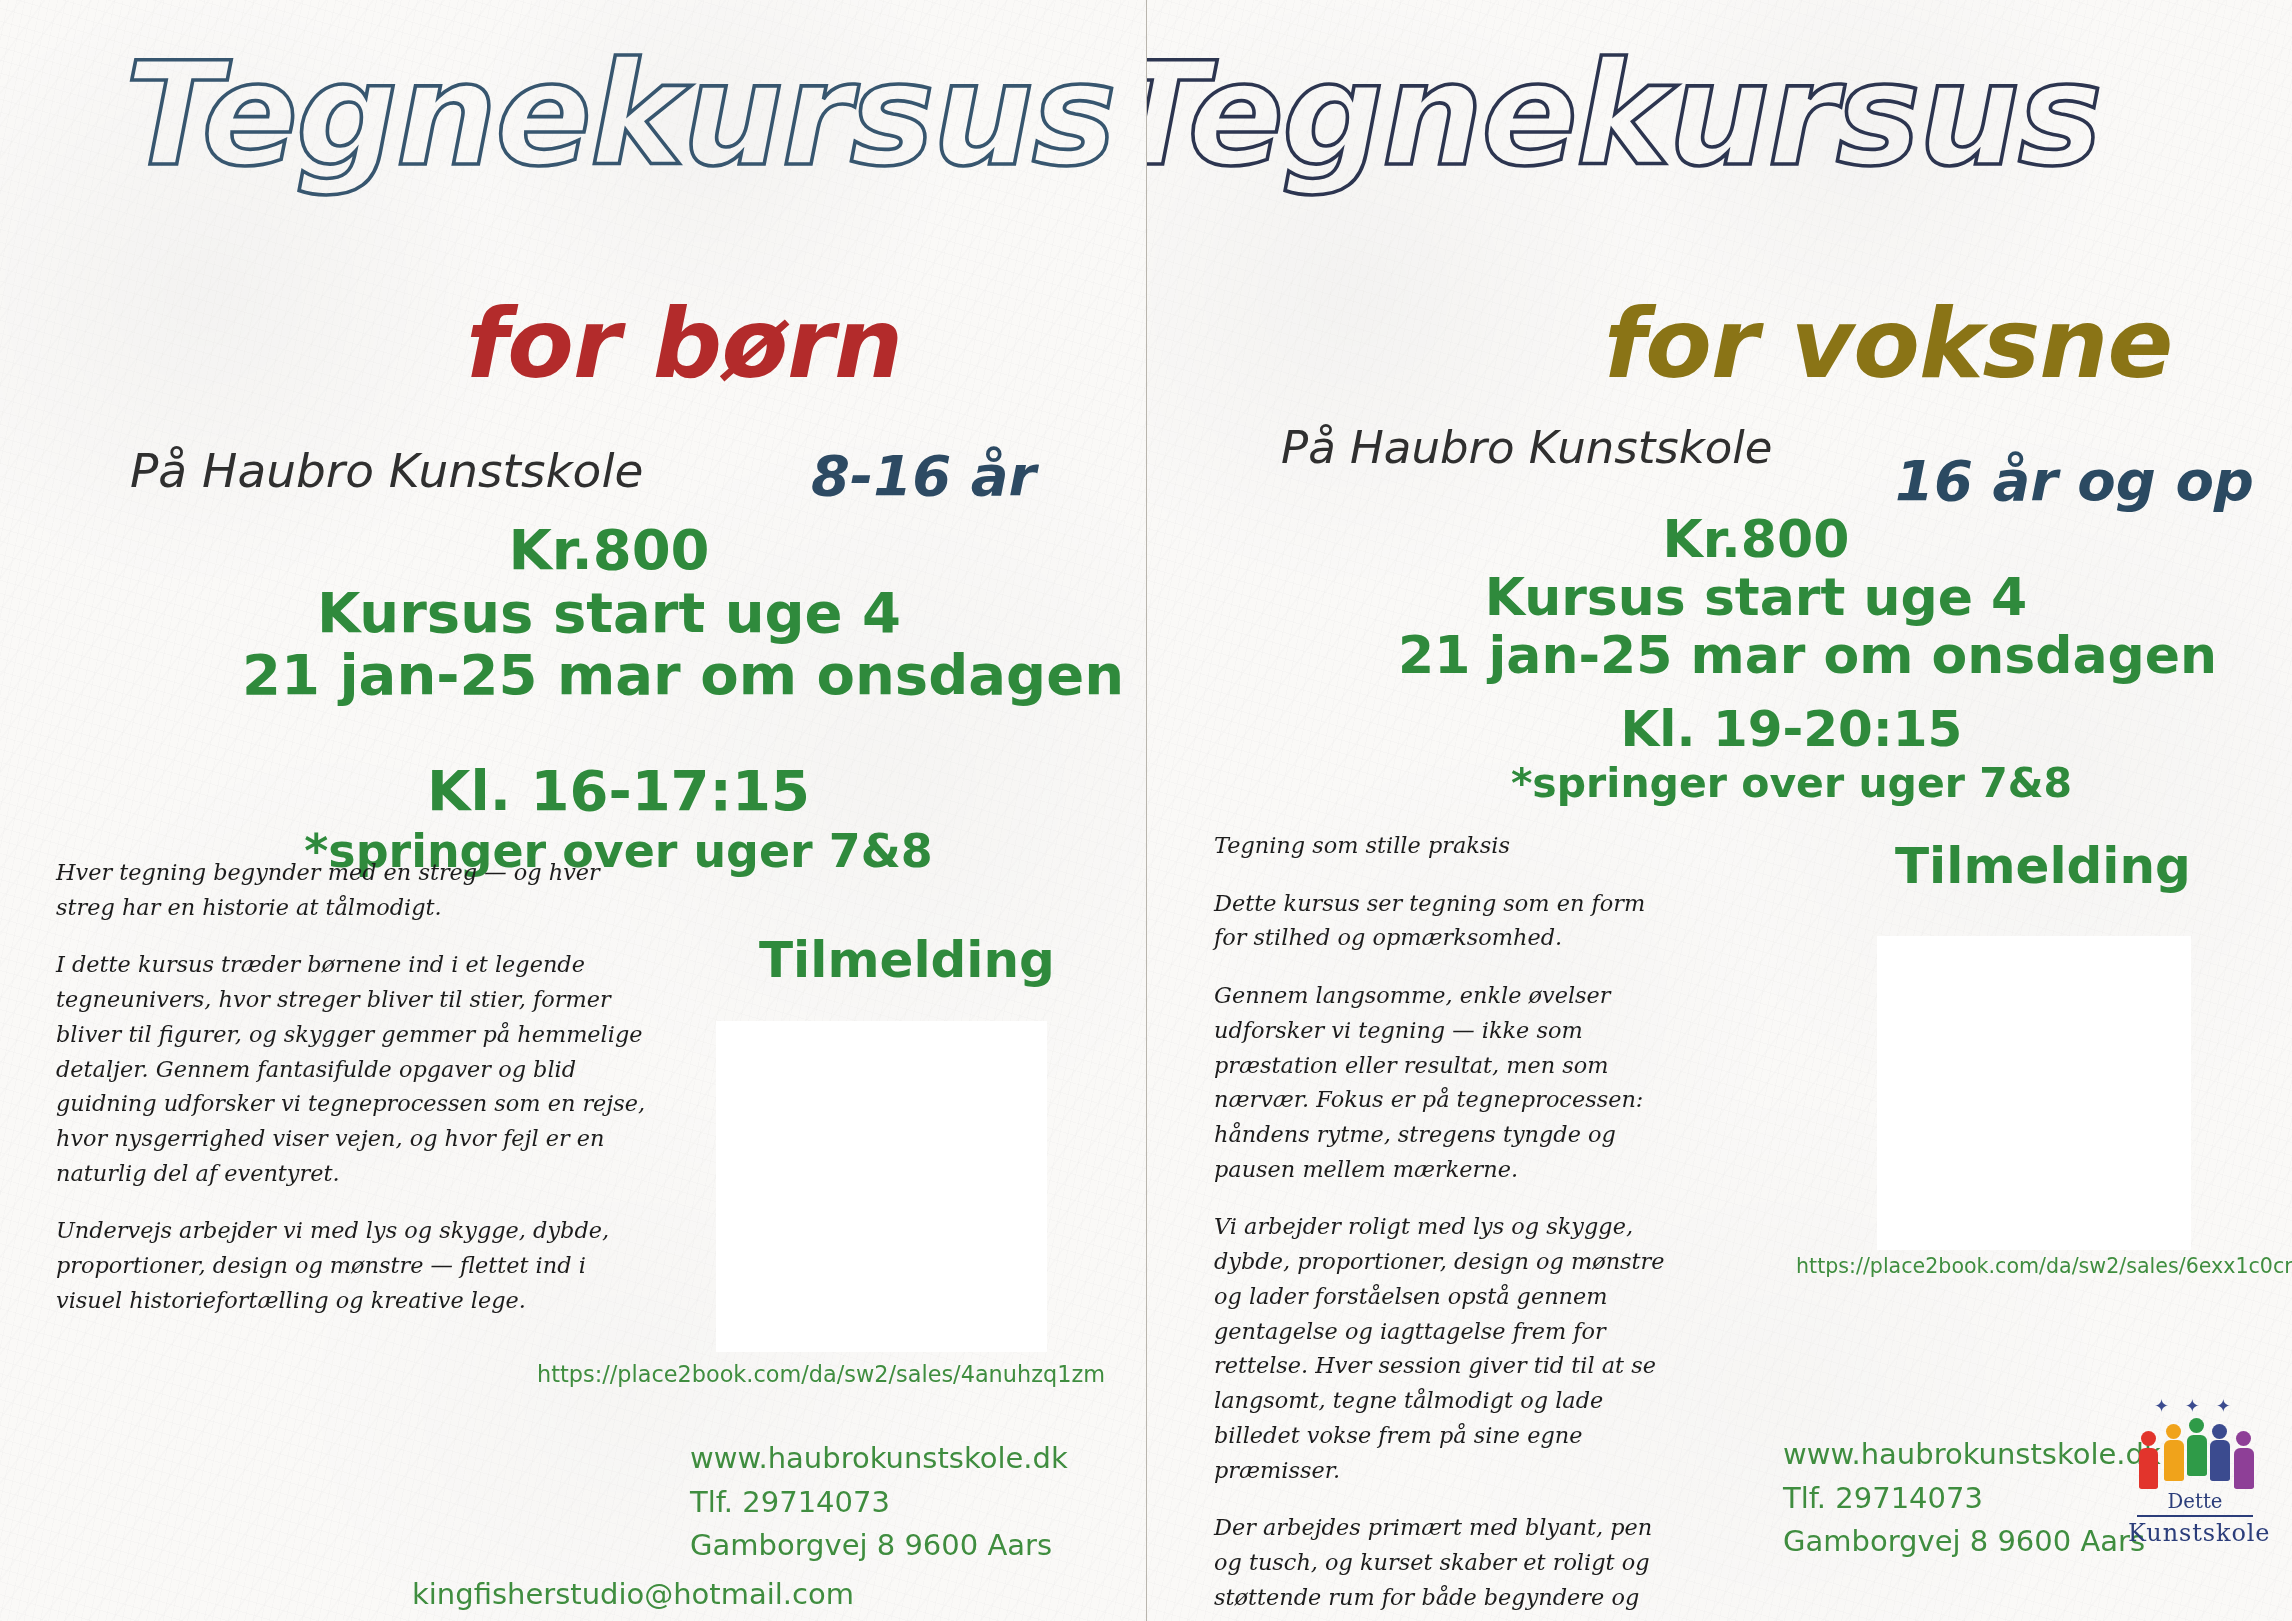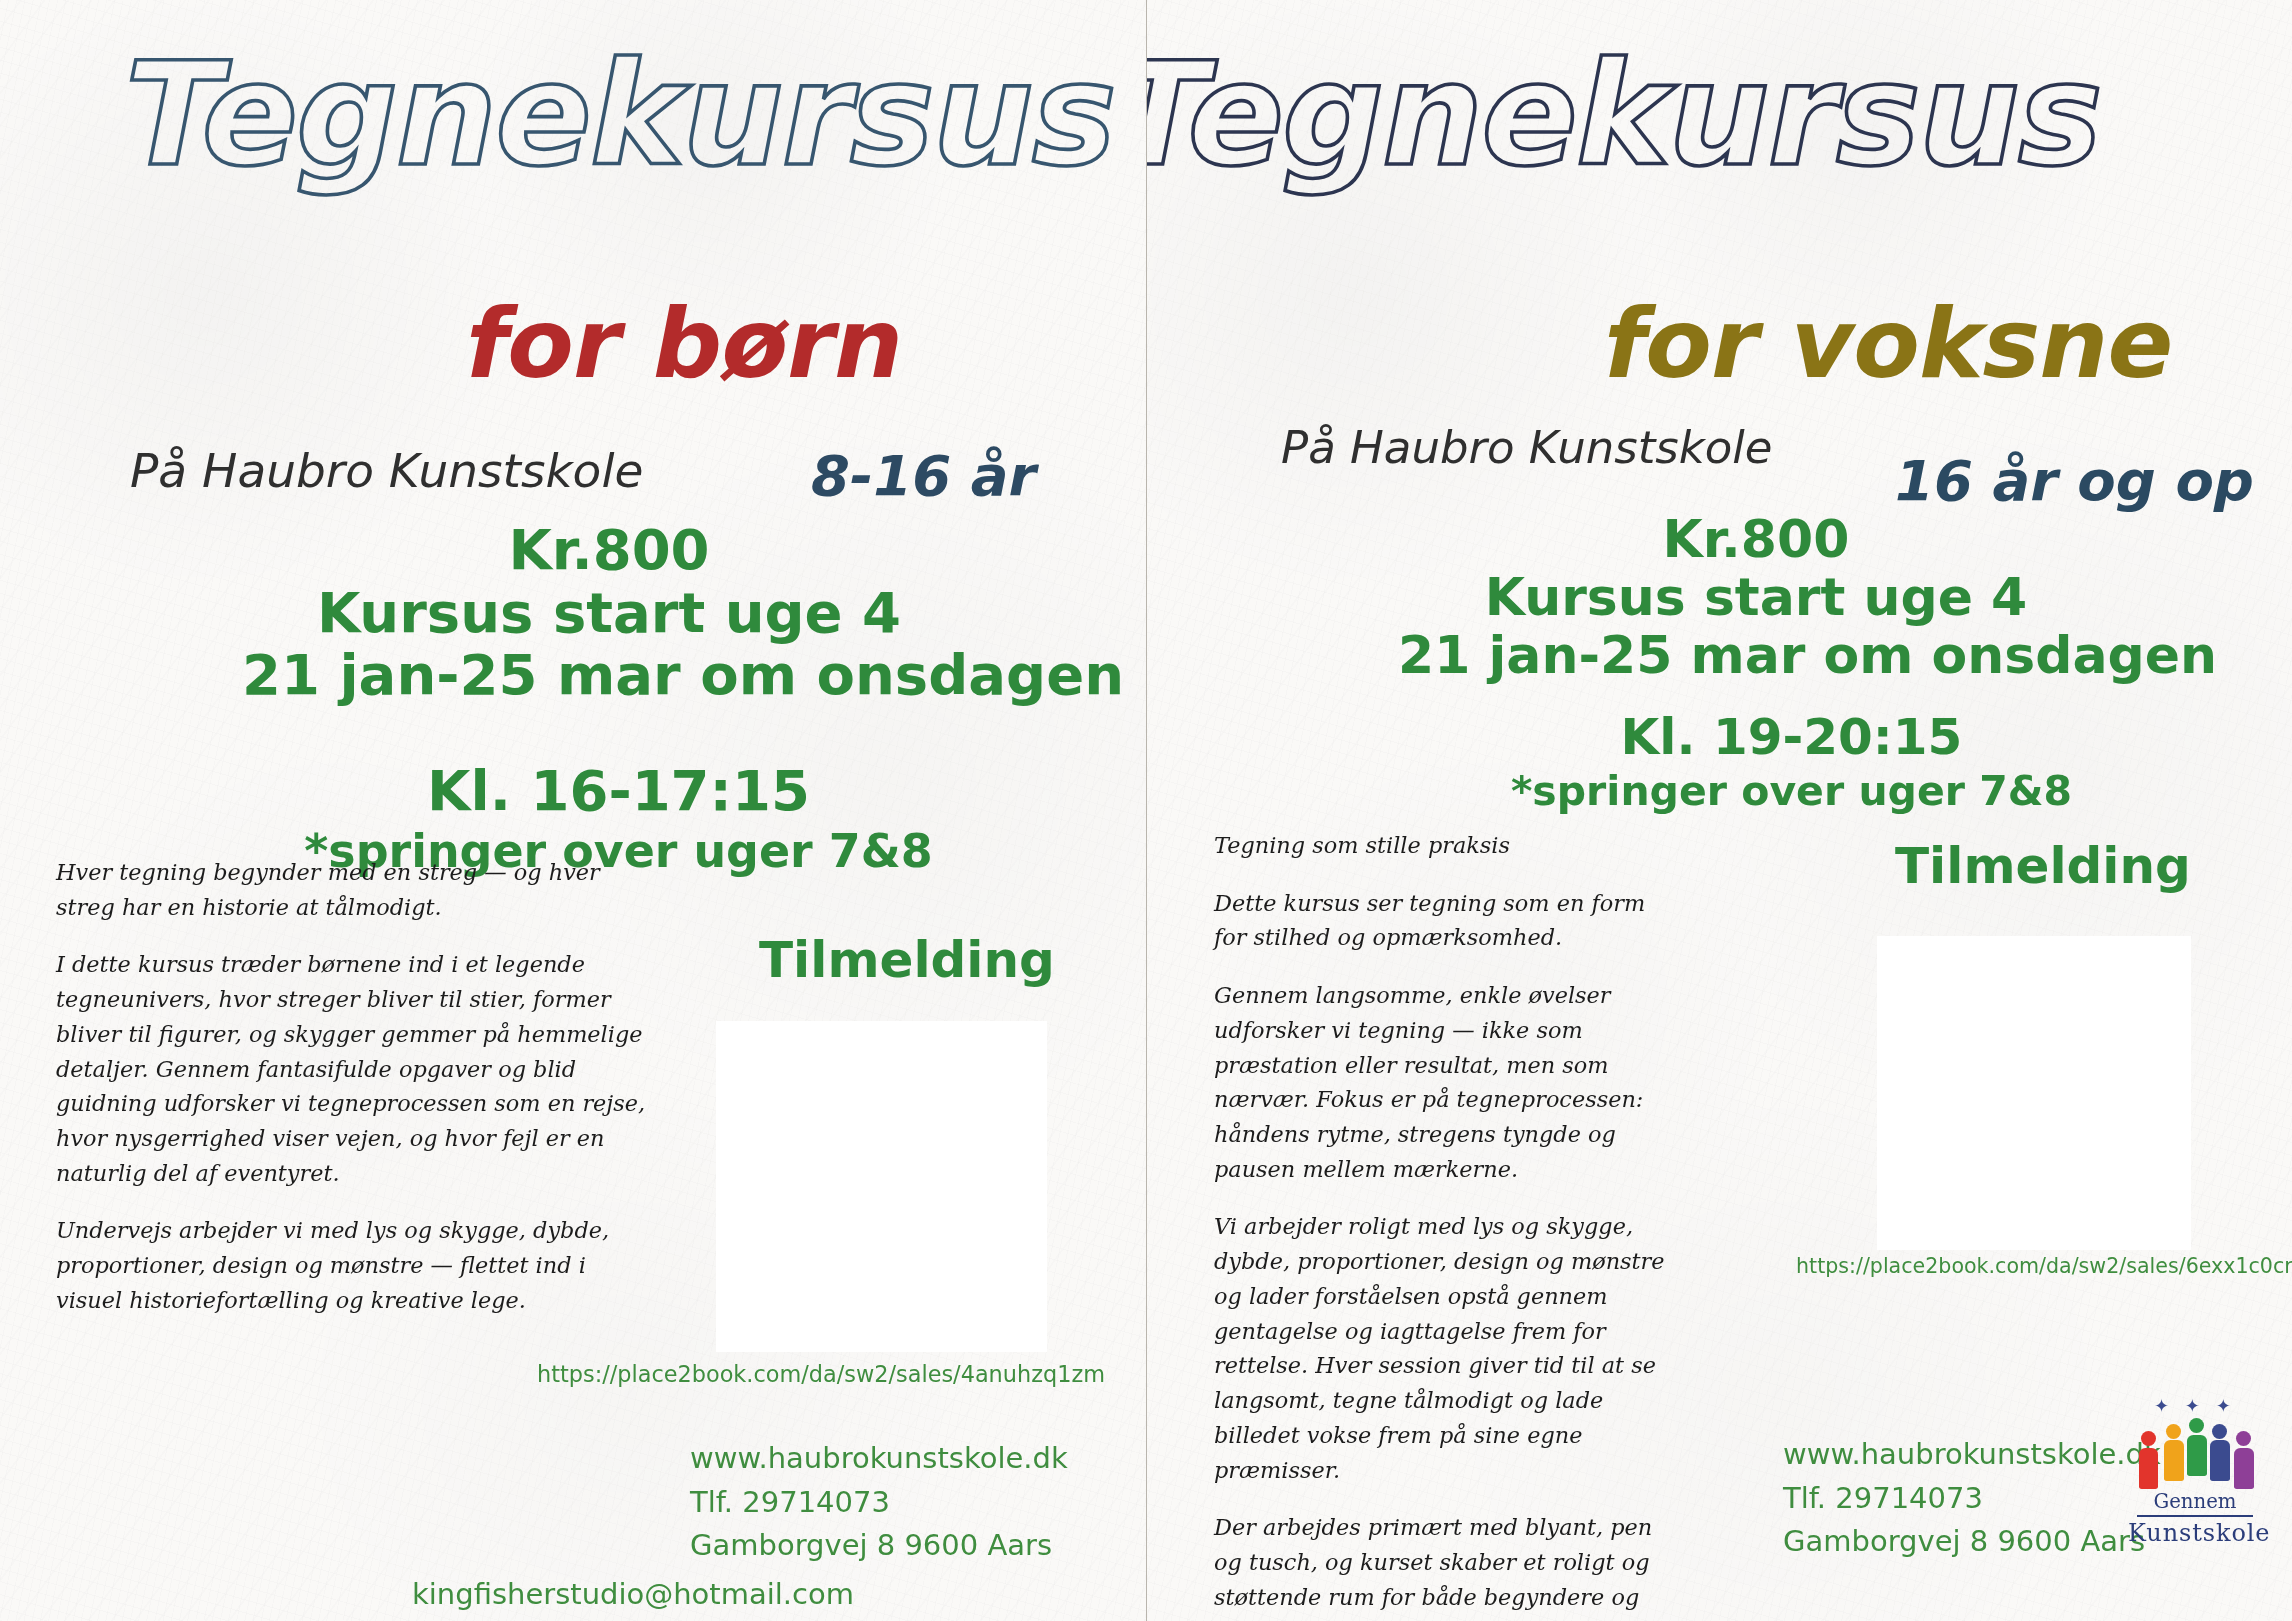--- a/index.html
+++ b/index.html
@@ -362,21 +362,21 @@
       <div class="subhead" style="left:457px;top:287px;">for voksne</div>
       <div class="school" style="left:134px;top:421px;">På Haubro Kunstskole</div>
       <div class="agerange" style="left:748px;top:448px;">16 år og op</div>
 
       <div class="infoblock" style="left:251px;top:510px;">
         <span class="line">Kr.800</span>
         <span class="line">Kursus start uge 4</span>
         <span class="line">21 jan-25 mar om onsdagen</span>
       </div>
 
-      <div class="timeblock" style="left:322px;top:699px;margin-top:8px;">
+      <div class="timeblock" style="left:322px;top:699px;">
         <span class="line">Kl. 19-20:15</span>
         <span class="line note">*springer over uger 7&amp;8</span>
       </div>
 
       <div class="tilmelding" style="left:748px;top:837px;">Tilmelding</div>
 
       <div class="qr" style="left:730px;top:936px;width:296px;height:296px;">
         <div class="qr-grid"><i></i><i></i><i></i><i></i><i></i><i></i><i></i><i style="background: transparent;"></i><i style="background: transparent;"></i><i></i><i style="background: transparent;"></i><i style="background: transparent;"></i><i style="background: transparent;"></i><i></i><i style="background: transparent;"></i><i></i><i></i><i style="background: transparent;"></i><i style="background: transparent;"></i><i style="background: transparent;"></i><i></i><i style="background: transparent;"></i><i></i><i></i><i></i><i></i><i></i><i></i><i></i><i></i><i style="background: transparent;"></i><i style="background: transparent;"></i><i style="background: transparent;"></i><i style="background: transparent;"></i><i style="background: transparent;"></i><i></i><i style="background: transparent;"></i><i></i><i style="background: transparent;"></i><i></i><i style="background: transparent;"></i><i></i><i style="background: transparent;"></i><i></i><i style="background: transparent;"></i><i></i><i style="background: transparent;"></i><i style="background: transparent;"></i><i style="background: transparent;"></i><i style="background: transparent;"></i><i style="background: transparent;"></i><i></i><i style="background: transparent;"></i><i style="background: transparent;"></i><i style="background: transparent;"></i><i style="background: transparent;"></i><i style="background: transparent;"></i><i></i><i></i><i style="background: transparent;"></i><i></i><i></i><i></i><i style="background: transparent;"></i><i></i><i style="background: transparent;"></i><i style="background: transparent;"></i><i></i><i style="background: transparent;"></i><i></i><i></i><i style="background: transparent;"></i><i></i><i></i><i style="background: transparent;"></i><i style="background: transparent;"></i><i></i><i></i><i style="background: transparent;"></i><i style="background: transparent;"></i><i></i><i style="background: transparent;"></i><i></i><i></i><i></i><i style="background: transparent;"></i><i></i><i></i><i style="background: transparent;"></i><i></i><i></i><i></i><i style="background: transparent;"></i><i></i><i style="background: transparent;"></i><i></i><i style="background: transparent;"></i><i style="background: transparent;"></i><i></i><i style="background: transparent;"></i><i></i><i></i><i style="background: transparent;"></i><i style="background: transparent;"></i><i style="background: transparent;"></i><i style="background: transparent;"></i><i></i><i></i><i style="background: transparent;"></i><i></i><i style="background: transparent;"></i><i></i><i></i><i></i><i style="background: transparent;"></i><i></i><i></i><i style="background: transparent;"></i><i></i><i></i><i></i><i style="background: transparent;"></i><i></i><i style="background: transparent;"></i><i></i><i></i><i style="background: transparent;"></i><i></i><i style="background: transparent;"></i><i style="background: transparent;"></i><i style="background: transparent;"></i><i style="background: transparent;"></i><i style="background: transparent;"></i><i></i><i style="background: transparent;"></i><i style="background: transparent;"></i><i style="background: transparent;"></i><i style="background: transparent;"></i><i></i><i style="background: transparent;"></i><i></i><i></i><i></i><i style="background: transparent;"></i><i></i><i></i><i style="background: transparent;"></i><i style="background: transparent;"></i><i style="background: transparent;"></i><i style="background: transparent;"></i><i style="background: transparent;"></i><i></i><i style="background: transparent;"></i><i></i><i></i><i></i><i style="background: transparent;"></i><i style="background: transparent;"></i><i style="background: transparent;"></i><i></i><i style="background: transparent;"></i><i></i><i style="background: transparent;"></i><i style="background: transparent;"></i><i></i><i style="background: transparent;"></i><i style="background: transparent;"></i><i></i><i style="background: transparent;"></i><i style="background: transparent;"></i><i style="background: transparent;"></i><i style="background: transparent;"></i><i style="background: transparent;"></i><i></i><i></i><i></i><i></i><i></i><i></i><i></i><i></i><i style="background: transparent;"></i><i></i><i></i><i style="background: transparent;"></i><i style="background: transparent;"></i><i></i><i style="background: transparent;"></i><i></i><i style="background: transparent;"></i><i></i><i></i><i></i><i style="background: transparent;"></i><i></i><i style="background: transparent;"></i><i></i><i></i><i></i><i></i><i></i><i></i><i></i><i style="background: transparent;"></i><i style="background: transparent;"></i><i style="background: transparent;"></i><i style="background: transparent;"></i><i style="background: transparent;"></i><i style="background: transparent;"></i><i style="background: transparent;"></i><i style="background: transparent;"></i><i style="background: transparent;"></i><i style="background: transparent;"></i><i></i><i style="background: transparent;"></i><i style="background: transparent;"></i><i style="background: transparent;"></i><i style="background: transparent;"></i><i style="background: transparent;"></i><i></i><i style="background: transparent;"></i><i></i><i></i><i style="background: transparent;"></i><i style="background: transparent;"></i><i style="background: transparent;"></i><i style="background: transparent;"></i><i style="background: transparent;"></i><i style="background: transparent;"></i><i style="background: transparent;"></i><i style="background: transparent;"></i><i style="background: transparent;"></i><i style="background: transparent;"></i><i></i><i></i><i style="background: transparent;"></i><i style="background: transparent;"></i><i style="background: transparent;"></i><i style="background: transparent;"></i><i style="background: transparent;"></i><i></i><i style="background: transparent;"></i><i></i><i></i><i style="background: transparent;"></i><i style="background: transparent;"></i><i></i><i></i><i></i><i></i><i style="background: transparent;"></i><i></i><i style="background: transparent;"></i><i style="background: transparent;"></i><i style="background: transparent;"></i><i style="background: transparent;"></i><i></i><i></i><i style="background: transparent;"></i><i style="background: transparent;"></i><i style="background: transparent;"></i><i></i><i></i><i></i><i></i><i style="background: transparent;"></i><i style="background: transparent;"></i><i style="background: transparent;"></i><i></i><i style="background: transparent;"></i><i></i><i style="background: transparent;"></i><i style="background: transparent;"></i><i style="background: transparent;"></i><i style="background: transparent;"></i><i style="background: transparent;"></i><i style="background: transparent;"></i><i></i><i style="background: transparent;"></i><i style="background: transparent;"></i><i></i><i style="background: transparent;"></i><i></i><i style="background: transparent;"></i><i></i><i style="background: transparent;"></i><i style="background: transparent;"></i><i style="background: transparent;"></i><i></i><i></i><i></i><i style="background: transparent;"></i><i style="background: transparent;"></i><i style="background: transparent;"></i><i style="background: transparent;"></i><i></i><i></i><i></i><i></i><i style="background: transparent;"></i><i></i><i></i><i></i><i style="background: transparent;"></i><i style="background: transparent;"></i><i style="background: transparent;"></i><i></i><i style="background: transparent;"></i><i style="background: transparent;"></i><i style="background: transparent;"></i><i></i><i></i><i></i><i style="background: transparent;"></i><i></i><i></i><i style="background: transparent;"></i><i style="background: transparent;"></i><i></i><i style="background: transparent;"></i><i></i><i></i><i></i><i></i><i></i><i></i><i style="background: transparent;"></i><i style="background: transparent;"></i><i style="background: transparent;"></i><i style="background: transparent;"></i><i style="background: transparent;"></i><i></i><i></i><i style="background: transparent;"></i><i></i><i></i><i style="background: transparent;"></i><i></i><i></i><i style="background: transparent;"></i><i style="background: transparent;"></i><i></i><i style="background: transparent;"></i><i></i><i style="background: transparent;"></i><i></i><i></i><i style="background: transparent;"></i><i style="background: transparent;"></i><i></i><i></i><i></i><i style="background: transparent;"></i><i></i><i></i><i style="background: transparent;"></i><i style="background: transparent;"></i><i style="background: transparent;"></i><i style="background: transparent;"></i><i></i><i style="background: transparent;"></i><i></i><i style="background: transparent;"></i><i style="background: transparent;"></i><i style="background: transparent;"></i><i style="background: transparent;"></i><i style="background: transparent;"></i><i style="background: transparent;"></i><i style="background: transparent;"></i><i style="background: transparent;"></i><i style="background: transparent;"></i><i style="background: transparent;"></i><i></i><i></i><i style="background: transparent;"></i><i></i><i></i><i></i><i style="background: transparent;"></i><i></i><i></i><i></i><i></i><i style="background: transparent;"></i><i></i><i style="background: transparent;"></i><i style="background: transparent;"></i><i></i><i style="background: transparent;"></i><i></i><i></i><i style="background: transparent;"></i><i style="background: transparent;"></i><i></i><i></i><i></i><i style="background: transparent;"></i><i style="background: transparent;"></i><i style="background: transparent;"></i><i style="background: transparent;"></i><i style="background: transparent;"></i><i style="background: transparent;"></i><i style="background: transparent;"></i><i style="background: transparent;"></i><i style="background: transparent;"></i><i style="background: transparent;"></i><i style="background: transparent;"></i><i></i><i style="background: transparent;"></i><i style="background: transparent;"></i><i></i><i></i><i></i><i style="background: transparent;"></i><i style="background: transparent;"></i><i></i><i style="background: transparent;"></i><i></i><i></i><i style="background: transparent;"></i><i></i><i></i><i style="background: transparent;"></i><i></i><i></i><i></i><i></i><i></i><i></i><i></i><i style="background: transparent;"></i><i></i><i style="background: transparent;"></i><i></i><i></i><i></i><i></i><i></i><i></i><i style="background: transparent;"></i><i style="background: transparent;"></i><i></i><i style="background: transparent;"></i><i></i><i></i><i style="background: transparent;"></i><i style="background: transparent;"></i><i style="background: transparent;"></i><i style="background: transparent;"></i><i></i><i style="background: transparent;"></i><i style="background: transparent;"></i><i style="background: transparent;"></i><i style="background: transparent;"></i><i></i><i style="background: transparent;"></i><i style="background: transparent;"></i><i></i><i style="background: transparent;"></i><i></i><i style="background: transparent;"></i><i style="background: transparent;"></i><i></i><i style="background: transparent;"></i><i></i><i style="background: transparent;"></i><i></i><i style="background: transparent;"></i><i></i><i style="background: transparent;"></i><i></i><i style="background: transparent;"></i><i style="background: transparent;"></i><i style="background: transparent;"></i><i></i><i></i><i></i><i style="background: transparent;"></i><i></i><i style="background: transparent;"></i><i style="background: transparent;"></i><i></i><i></i><i style="background: transparent;"></i><i></i><i style="background: transparent;"></i><i></i><i></i><i style="background: transparent;"></i><i style="background: transparent;"></i><i style="background: transparent;"></i><i style="background: transparent;"></i><i style="background: transparent;"></i><i></i><i></i><i style="background: transparent;"></i><i></i><i></i><i></i><i></i><i></i><i style="background: transparent;"></i><i style="background: transparent;"></i><i></i><i></i><i></i><i style="background: transparent;"></i><i style="background: transparent;"></i><i style="background: transparent;"></i><i></i><i></i><i style="background: transparent;"></i><i style="background: transparent;"></i><i></i><i></i><i style="background: transparent;"></i><i style="background: transparent;"></i><i style="background: transparent;"></i><i style="background: transparent;"></i><i></i><i style="background: transparent;"></i><i></i><i></i><i style="background: transparent;"></i><i style="background: transparent;"></i><i></i><i></i><i style="background: transparent;"></i><i></i><i style="background: transparent;"></i><i style="background: transparent;"></i><i></i><i></i><i></i><i style="background: transparent;"></i><i style="background: transparent;"></i><i></i><i style="background: transparent;"></i><i style="background: transparent;"></i><i></i><i style="background: transparent;"></i><i style="background: transparent;"></i><i></i><i style="background: transparent;"></i><i></i><i style="background: transparent;"></i><i style="background: transparent;"></i><i style="background: transparent;"></i><i></i><i></i><i></i><i style="background: transparent;"></i><i style="background: transparent;"></i><i></i><i style="background: transparent;"></i><i></i><i style="background: transparent;"></i><i></i><i></i><i style="background: transparent;"></i><i></i><i style="background: transparent;"></i><i></i><i style="background: transparent;"></i><i style="background: transparent;"></i><i style="background: transparent;"></i><i style="background: transparent;"></i><i></i><i></i><i></i><i></i><i style="background: transparent;"></i><i style="background: transparent;"></i><i style="background: transparent;"></i><i></i><i style="background: transparent;"></i><i style="background: transparent;"></i><i style="background: transparent;"></i><i></i><i></i><i></i><i style="background: transparent;"></i><i></i><i style="background: transparent;"></i><i style="background: transparent;"></i><i></i><i style="background: transparent;"></i><i style="background: transparent;"></i><i style="background: transparent;"></i><i></i><i style="background: transparent;"></i><i></i><i></i><i style="background: transparent;"></i><i style="background: transparent;"></i><i style="background: transparent;"></i><i></i><i></i><i></i><i style="background: transparent;"></i><i></i><i></i><i style="background: transparent;"></i><i style="background: transparent;"></i><i></i><i style="background: transparent;"></i><i></i><i></i><i style="background: transparent;"></i><i style="background: transparent;"></i><i style="background: transparent;"></i><i style="background: transparent;"></i><i style="background: transparent;"></i><i style="background: transparent;"></i><i style="background: transparent;"></i><i style="background: transparent;"></i><i style="background: transparent;"></i><i style="background: transparent;"></i><i></i><i style="background: transparent;"></i><i></i><i style="background: transparent;"></i><i style="background: transparent;"></i><i style="background: transparent;"></i><i style="background: transparent;"></i><i></i><i style="background: transparent;"></i><i></i><i></i><i></i><i></i><i></i><i></i><i style="background: transparent;"></i><i></i><i></i><i style="background: transparent;"></i><i></i><i></i><i></i><i></i><i></i><i></i><i></i><i></i><i style="background: transparent;"></i><i></i><i></i><i style="background: transparent;"></i><i style="background: transparent;"></i><i></i><i></i><i style="background: transparent;"></i><i style="background: transparent;"></i><i></i><i></i><i></i><i style="background: transparent;"></i><i></i><i style="background: transparent;"></i><i style="background: transparent;"></i><i style="background: transparent;"></i><i style="background: transparent;"></i><i style="background: transparent;"></i><i style="background: transparent;"></i><i></i><i></i><i></i><i style="background: transparent;"></i><i style="background: transparent;"></i><i style="background: transparent;"></i><i style="background: transparent;"></i><i style="background: transparent;"></i><i></i><i style="background: transparent;"></i><i></i><i></i><i></i><i style="background: transparent;"></i><i style="background: transparent;"></i><i></i><i></i><i style="background: transparent;"></i><i></i><i></i><i></i><i></i><i style="background: transparent;"></i><i style="background: transparent;"></i><i style="background: transparent;"></i><i style="background: transparent;"></i><i></i><i></i><i></i><i></i><i></i><i></i><i style="background: transparent;"></i><i></i><i></i><i></i><i style="background: transparent;"></i><i></i><i style="background: transparent;"></i><i></i><i style="background: transparent;"></i><i style="background: transparent;"></i><i style="background: transparent;"></i><i></i><i></i><i style="background: transparent;"></i><i style="background: transparent;"></i><i style="background: transparent;"></i><i></i><i></i><i></i><i style="background: transparent;"></i><i style="background: transparent;"></i><i style="background: transparent;"></i><i style="background: transparent;"></i><i style="background: transparent;"></i><i style="background: transparent;"></i><i style="background: transparent;"></i><i></i><i></i><i></i><i style="background: transparent;"></i><i></i><i></i><i></i><i style="background: transparent;"></i><i></i><i style="background: transparent;"></i><i></i><i></i><i style="background: transparent;"></i><i></i><i style="background: transparent;"></i><i></i><i style="background: transparent;"></i><i style="background: transparent;"></i><i></i><i></i><i style="background: transparent;"></i><i style="background: transparent;"></i><i style="background: transparent;"></i><i style="background: transparent;"></i><i></i><i></i><i style="background: transparent;"></i><i style="background: transparent;"></i><i style="background: transparent;"></i><i style="background: transparent;"></i><i></i><i></i><i style="background: transparent;"></i><i></i><i></i><i></i><i style="background: transparent;"></i><i></i><i style="background: transparent;"></i><i></i><i></i><i></i><i></i><i></i><i style="background: transparent;"></i><i style="background: transparent;"></i><i style="background: transparent;"></i><i></i><i></i><i style="background: transparent;"></i><i style="background: transparent;"></i><i></i><i style="background: transparent;"></i><i></i><i></i><i></i><i style="background: transparent;"></i><i style="background: transparent;"></i><i style="background: transparent;"></i><i style="background: transparent;"></i><i></i><i style="background: transparent;"></i><i style="background: transparent;"></i><i style="background: transparent;"></i><i style="background: transparent;"></i><i style="background: transparent;"></i><i></i><i style="background: transparent;"></i><i style="background: transparent;"></i><i style="background: transparent;"></i><i></i><i></i><i></i><i style="background: transparent;"></i><i style="background: transparent;"></i><i style="background: transparent;"></i><i></i><i style="background: transparent;"></i><i style="background: transparent;"></i><i></i><i style="background: transparent;"></i><i style="background: transparent;"></i><i></i><i></i><i style="background: transparent;"></i><i></i><i></i><i></i><i></i><i></i><i></i><i></i><i></i><i></i><i></i><i></i><i style="background: transparent;"></i><i></i><i></i><i style="background: transparent;"></i><i style="background: transparent;"></i><i></i><i style="background: transparent;"></i><i></i><i style="background: transparent;"></i><i style="background: transparent;"></i><i></i><i></i><i style="background: transparent;"></i><i></i><i style="background: transparent;"></i><i></i><i style="background: transparent;"></i><i style="background: transparent;"></i><i></i><i></i><i></i><i></i></div>
       </div>
 
@@ -413,21 +413,21 @@
             </div>
           <div class="fig" style="left:82px;bottom:7.2px;">
               <div class="head" style="background:#3b4b8f"></div>
               <div class="body" style="background:#3b4b8f"></div>
             </div>
           <div class="fig" style="left:106px;">
               <div class="head" style="background:#8e3f97"></div>
               <div class="body" style="background:#8e3f97"></div>
             </div>
         </div>
-        <div class="name1">Gennem</div>
+        <div class="name1">Dette</div>
         <div class="rule"></div>
         <div class="name2">Kunstskole</div>
       </div>
 
     </div>
   </div>
 
 </div>
 
 

